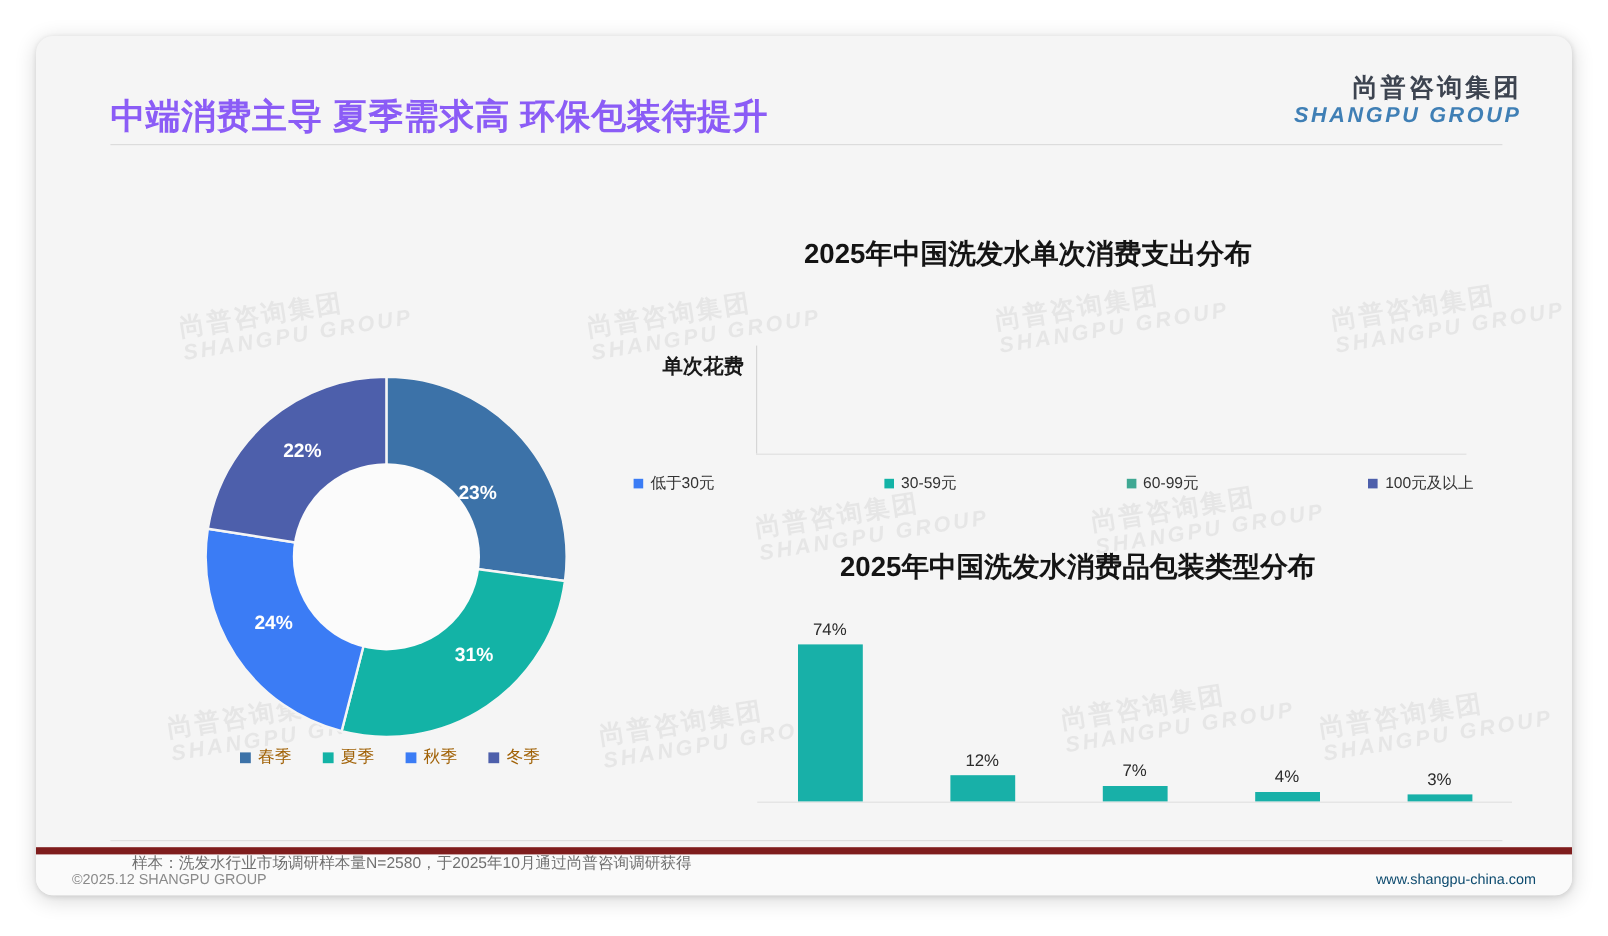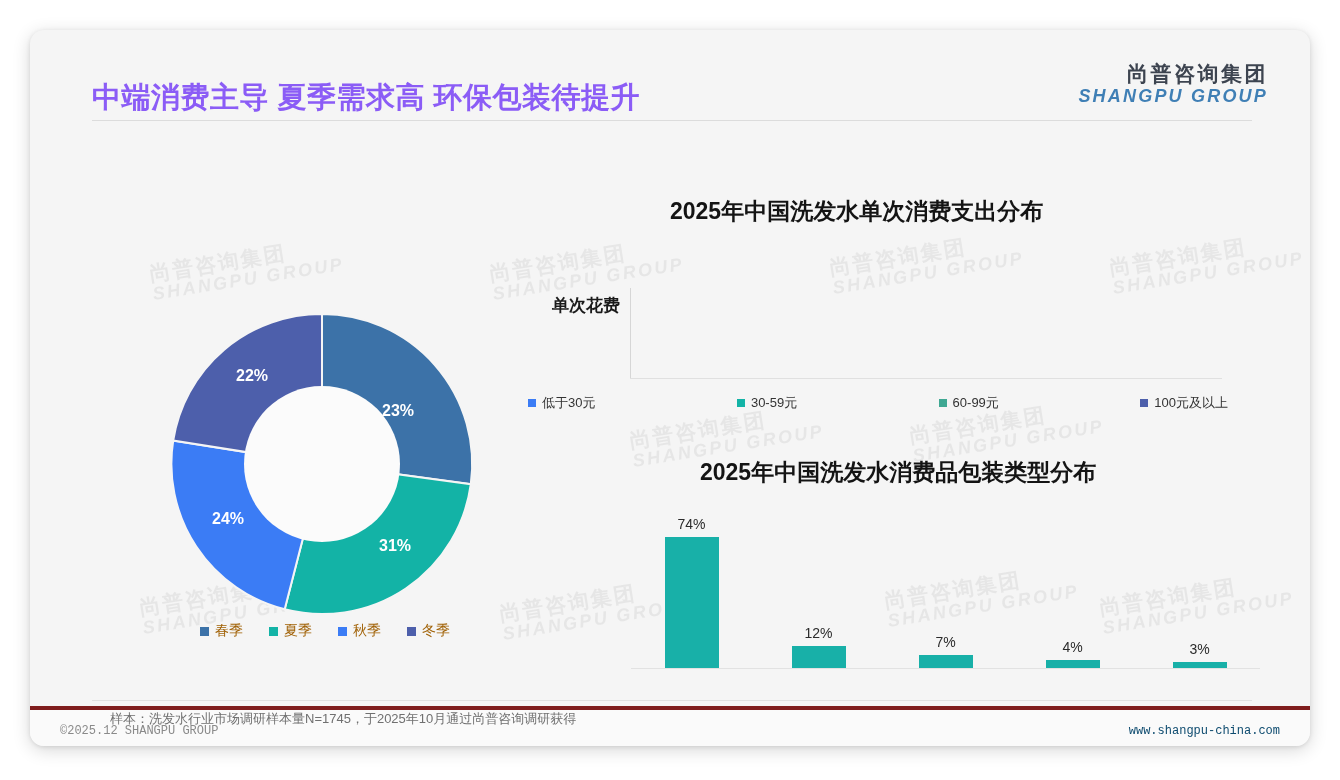--- a/index.html
+++ b/index.html
@@ -318,23 +318,22 @@
     white-space: nowrap;
     z-index: 4;
   }
   .footer-bar {
     position: absolute;
     left: 0;
     top: 676px;
     width: 1280px;
     height: 40px;
     background: #fafafa;
-    border-top: 4px solid #7f1d1d;
+    border-top: 6px solid #7f1d1d;
     z-index: 3;
-    font-family: Liberation Mono, monospace;
   }
   .footer-left {
     position: absolute;
     left: 30px;
     top: 14px;
     font-size: 12px;
     color: #8a8a8a;
     white-space: nowrap;
   }
   .footer-right {
@@ -499,21 +498,21 @@
         </div>
         <div class="bar-col">
           <span class="bar-value">3%</span>
           <div class="bar-rect" style="height:6px;"></div>
         </div>
       </div>
       <div class="bars-baseline"></div>
     </div>
 
     <div class="foot-rule"></div>
-    <div class="footnote">样本：洗发水行业市场调研样本量N=1745，于2025年10月通过尚普咨询调研获得</div>
+    <div class="footnote">样本：洗发水行业市场调研样本量N=2580，于2025年10月通过尚普咨询调研获得</div>
 
     <div class="footer-bar">
       <span class="footer-left">©2025.12 SHANGPU GROUP</span>
       <span class="footer-right">www.shangpu-china.com</span>
     </div>
 
   </div>
 </div>
 
 </body></html>

